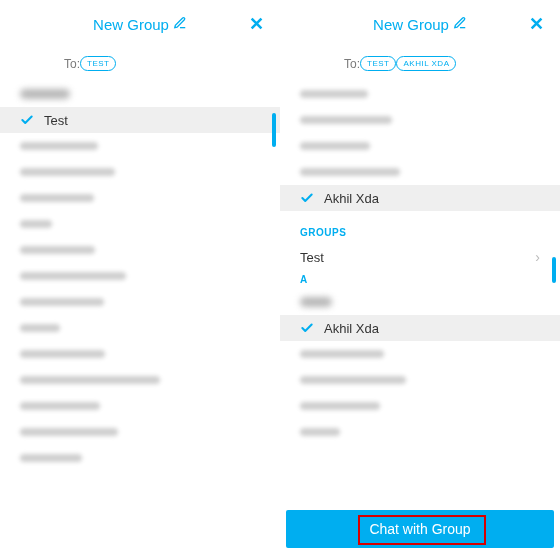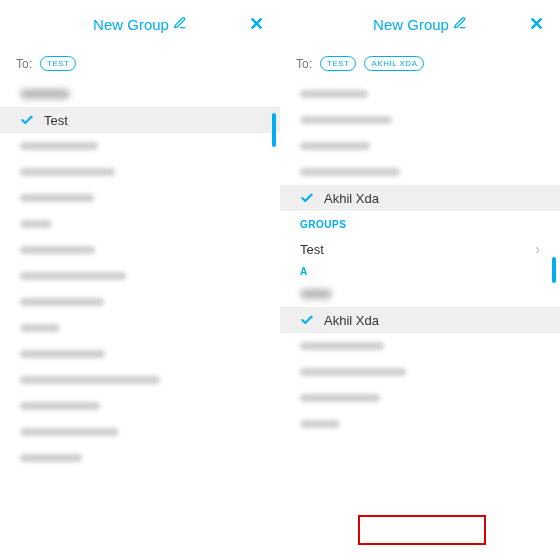--- a/index.html
+++ b/index.html
@@ -2,30 +2,30 @@
 <html><head>
 <meta charset="utf-8">
 <style>
   * { box-sizing: border-box; margin: 0; padding: 0; }
   html, body { width: 560px; height: 560px; font-family: -apple-system, Helvetica, Arial, sans-serif; background: #fff; }
   .wrap { display: flex; width: 560px; height: 560px; }
   .pane { width: 280px; height: 560px; position: relative; background: #fff; overflow: hidden; }
   .header { height: 48px; display: flex; align-items: center; justify-content: center; position: relative; }
   .title { color: #00aef0; font-size: 15px; font-weight: 500; display: flex; align-items: center; gap: 4px; }
   .close { position: absolute; right: 16px; top: 50%; transform: translateY(-50%); color: #00aef0; font-size: 18px; font-weight: 700; cursor: pointer; }
-  .to-row { display: flex; align-items: center; gap: 8px; padding: 8px 16px 10px; }
+  .to-row { display: flex; align-items: center; gap: 0; padding: 8px 16px 10px; margin-left: 48px; }
   .to-label { font-size: 12px; color: #7a7a7a; }
   .chip { border: 1px solid #00aef0; color: #00aef0; font-size: 8px; padding: 2px 6px; border-radius: 10px; letter-spacing: 0.5px; font-weight: 500; }
   .list { position: relative; }
   .row { height: 26px; display: flex; align-items: center; padding: 0 20px; font-size: 13px; color: #333; }
   .row.selected { background: #efefef; }
   .check { width: 14px; height: 14px; margin-right: 10px; display: inline-flex; align-items: center; justify-content: center; }
   .check svg { display: block; }
   .blur-text { height: 8px; border-radius: 4px; background: #cfcfcf; filter: blur(2px); display: inline-block; }
-  .section-label { font-size: 10px; font-weight: 700; color: #00aef0; letter-spacing: 0.5px; padding: 8px 20px 4px; }
+  .section-label { font-size: 10px; font-weight: 700; color: #00aef0; letter-spacing: 0.5px; padding: 16px 20px 4px; }
   .group-row { height: 30px; display: flex; align-items: center; justify-content: space-between; padding: 0 20px; font-size: 13px; color: #333; background: #fff; }
   .chev { color: #bbb; font-size: 14px; }
   .scroll-ind { position: absolute; right: 4px; width: 4px; border-radius: 2px; background: #00aef0; }
   .pane1-scroll { top: 113px; height: 34px; }
   .pane2-scroll { top: 257px; height: 26px; }
   .cta { position: absolute; bottom: 12px; left: 6px; right: 6px; height: 38px; background: #00aef0; color: #fff; display: flex; align-items: center; justify-content: center; font-size: 14px; font-weight: 500; border-radius: 2px; cursor: pointer; }
   .cta-outline { position: absolute; border: 2px solid #d60000; pointer-events: none; }
   .spacer-row { height: 26px; display: flex; align-items: center; padding: 0 20px; }
   .blur-dark { height: 10px; border-radius: 5px; background: #b8b8b8; filter: blur(3px); display: inline-block; }
 </style>
@@ -175,15 +175,18 @@
           </div>
           <div class="spacer-row">
             <span class="blur-text" style="width:80px"></span>
           </div>
           <div class="spacer-row">
             <span class="blur-text" style="width:40px"></span>
           </div>
         </div>
     </div>
     <div class="scroll-ind pane2-scroll"></div>
+    <div class="cta">
+      <span>Chat with Group</span>
+    </div>
     <div class="cta-outline" style="bottom:15px;left:78px;width:128px;height:30px"></div>
   </div>
 </div>
 
 </body></html>

